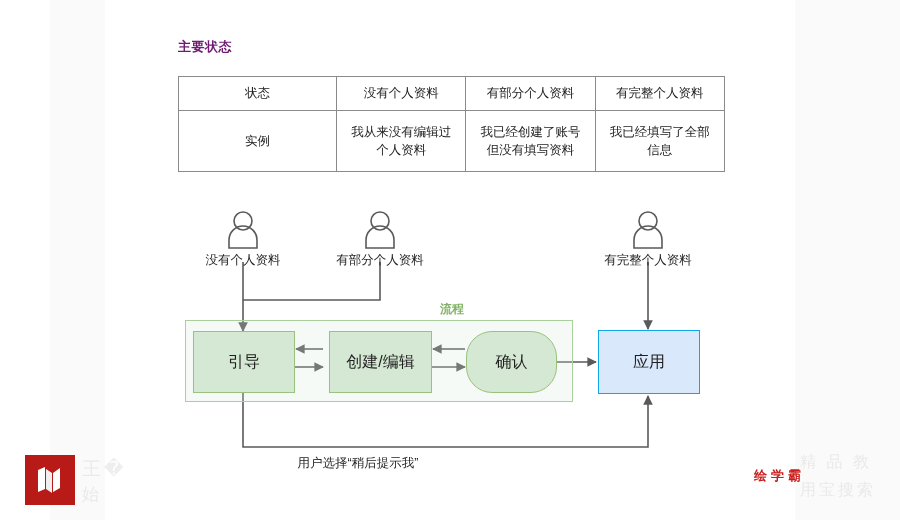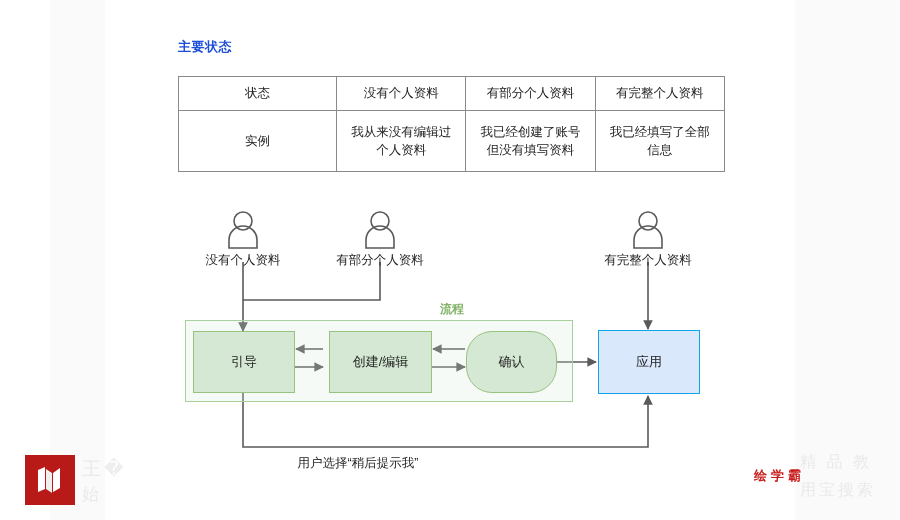--- a/index.html
+++ b/index.html
@@ -28,21 +28,21 @@
   .bg-band.right { left: 795px; width: 105px; }
 
   
   #page-title {
     position: absolute;
     left: 178px;
     top: 38px;
     font-size: 13px;
     font-weight: 700;
     letter-spacing: .5px;
-    color: #1d4ed8;
+    color: #701a75;
   }
 
   
   #states-table {
     position: absolute;
     left: 178px;
     top: 76px;
     width: 547px;
     border-collapse: collapse;
     table-layout: fixed;
@@ -92,21 +92,21 @@
     white-space: nowrap;
   }
 
   
   .node {
     position: absolute;
     box-sizing: border-box;
     display: flex;
     align-items: center;
     justify-content: center;
-    font-size: 13px;
+    font-size: 16px;
     color: #1f1f1f;
   }
   .node.green {
     background: #d5e8d4;
     border: 1px solid #9ac27f;
   }
   .node.blue {
     background: #dae8fc;
     border: 1px solid #0ea5e9;
   }

